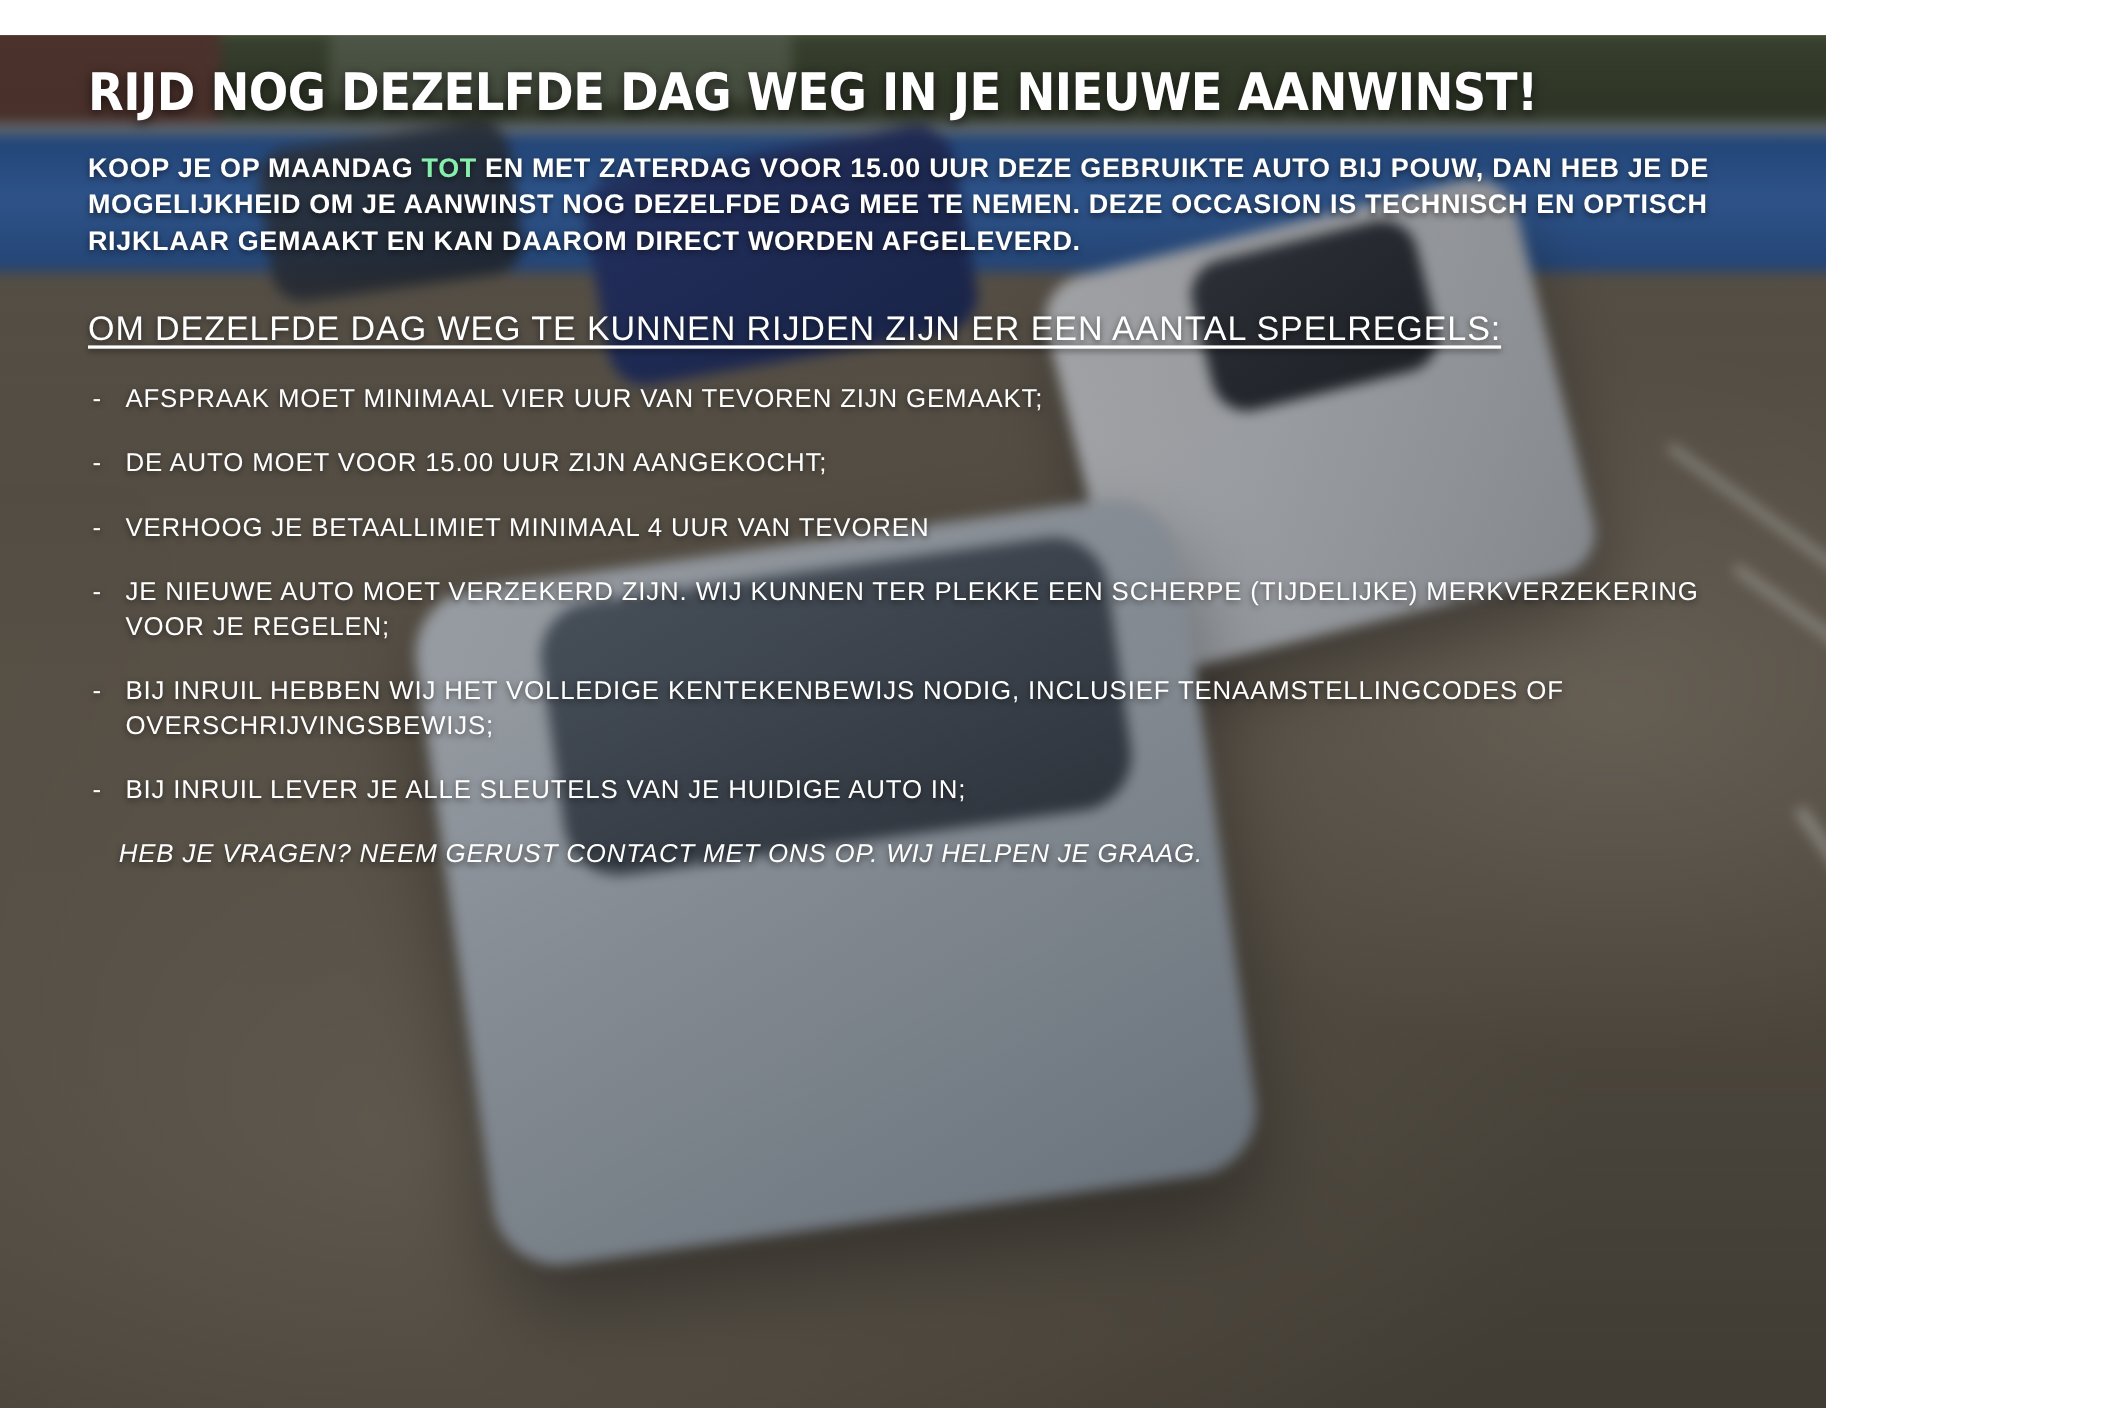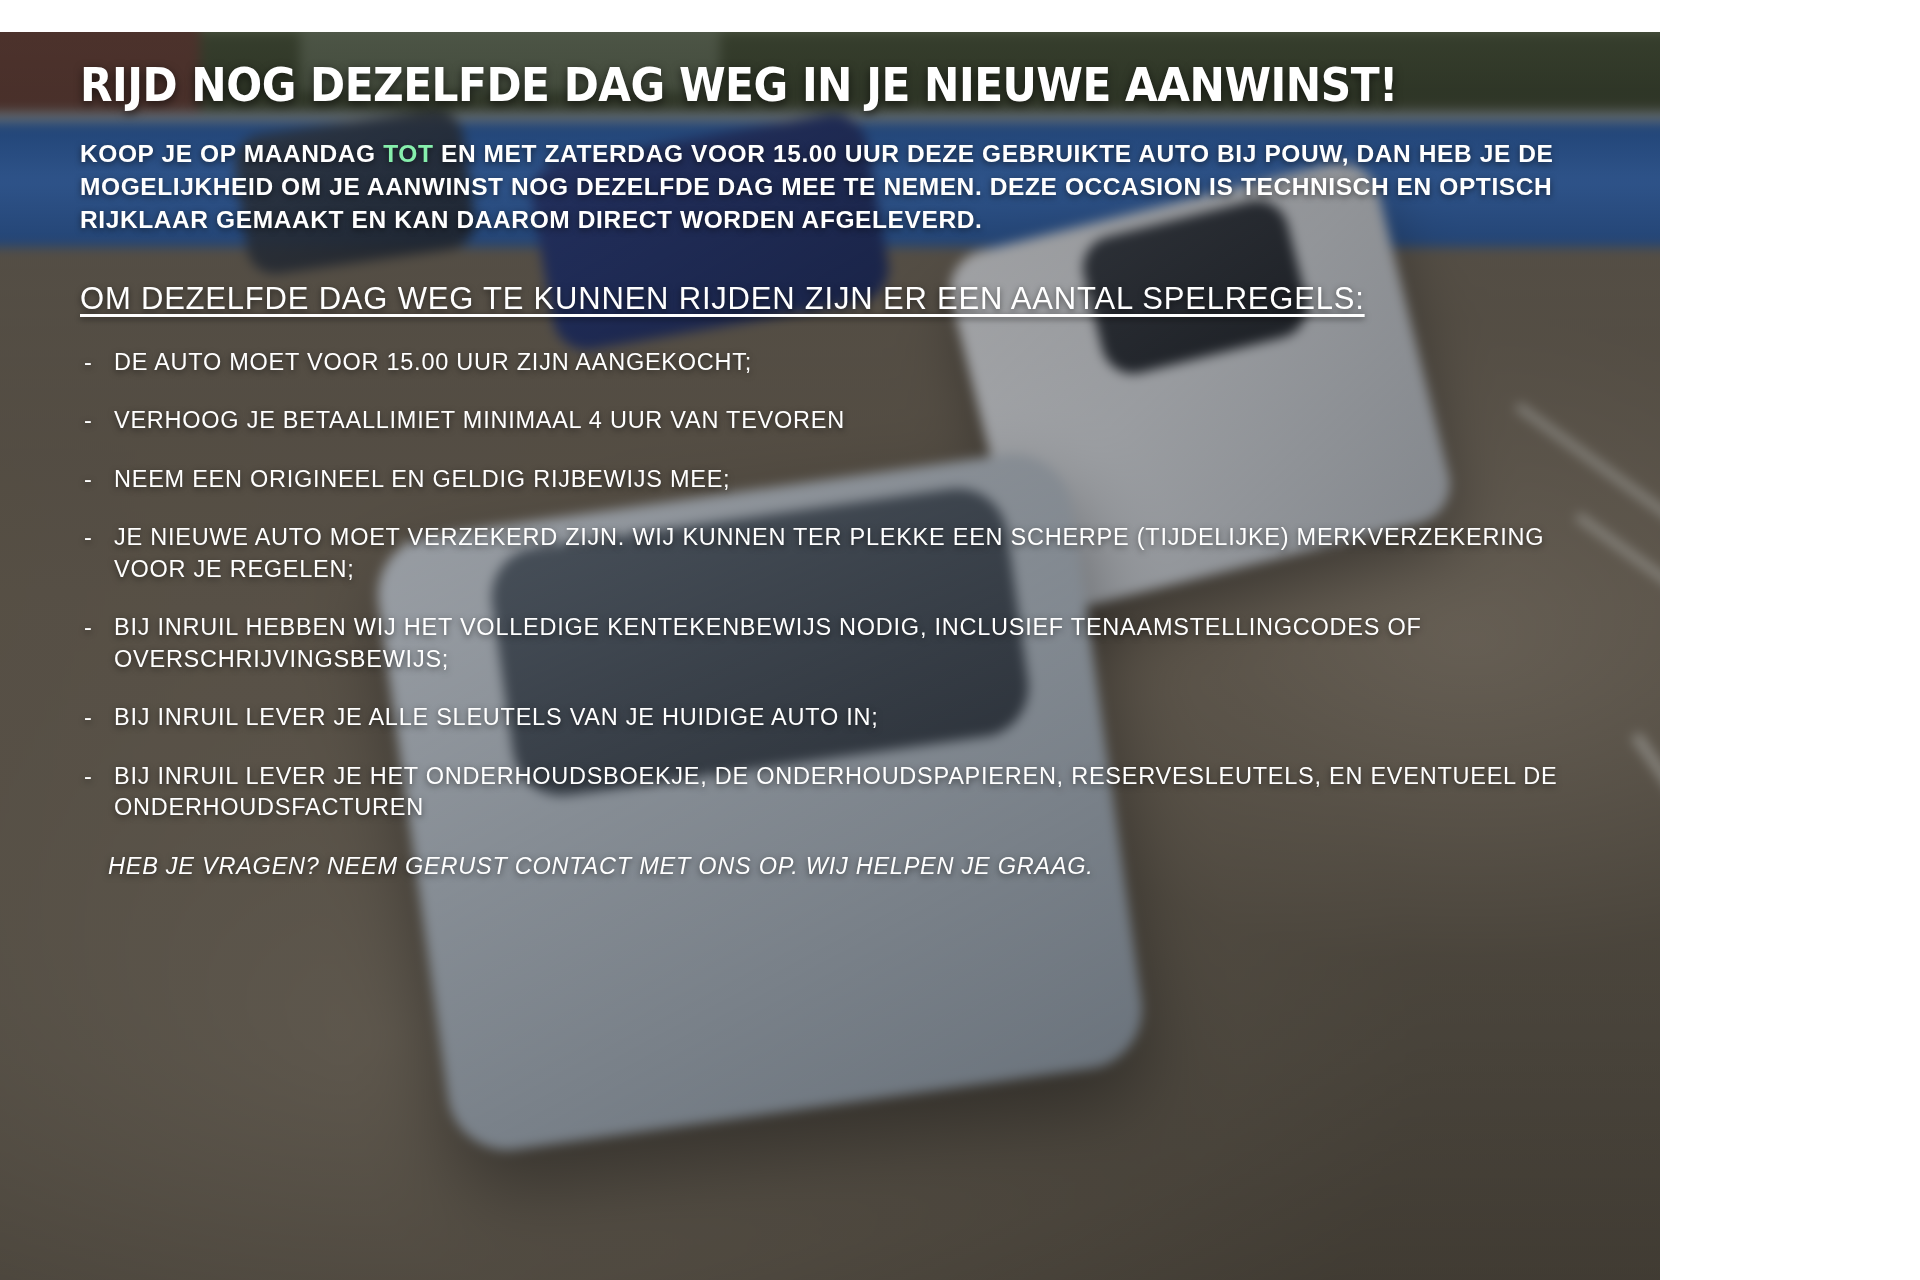--- a/index.html
+++ b/index.html
@@ -255,25 +255,24 @@
 
   <div class="content">
 
     <h1 class="headline">RIJD NOG DEZELFDE DAG WEG IN JE NIEUWE AANWINST!</h1>
 
     <p class="intro"><span>KOOP JE OP MAANDAG </span><span class="hl">TOT</span><span> EN MET ZATERDAG VOOR 15.00 UUR DEZE GEBRUIKTE AUTO BIJ POUW, DAN HEB JE DE MOGELIJKHEID OM JE AANWINST NOG DEZELFDE DAG MEE TE NEMEN. DEZE OCCASION IS TECHNISCH EN OPTISCH RIJKLAAR GEMAAKT EN KAN DAAROM DIRECT WORDEN AFGELEVERD.</span></p>
 
     <p class="rules-title">OM DEZELFDE DAG WEG TE KUNNEN RIJDEN ZIJN ER EEN AANTAL SPELREGELS:</p>
 
     <ul class="rules">
+      <li>AFSPRAAK MOET MINIMAAL VIER UUR VAN TEVOREN ZIJN GEMAAKT;</li>
       <li>DE AUTO MOET VOOR 15.00 UUR ZIJN AANGEKOCHT;</li>
       <li>VERHOOG JE BETAALLIMIET MINIMAAL 4 UUR VAN TEVOREN</li>
-      <li>NEEM EEN ORIGINEEL EN GELDIG RIJBEWIJS MEE;</li>
       <li>JE NIEUWE AUTO MOET VERZEKERD ZIJN. WIJ KUNNEN TER PLEKKE EEN SCHERPE (TIJDELIJKE) MERKVERZEKERING VOOR JE REGELEN;</li>
       <li>BIJ INRUIL HEBBEN WIJ HET VOLLEDIGE KENTEKENBEWIJS NODIG, INCLUSIEF TENAAMSTELLINGCODES OF OVERSCHRIJVINGSBEWIJS;</li>
       <li>BIJ INRUIL LEVER JE ALLE SLEUTELS VAN JE HUIDIGE AUTO IN;</li>
-      <li>BIJ INRUIL LEVER JE HET ONDERHOUDSBOEKJE, DE ONDERHOUDSPAPIEREN, RESERVESLEUTELS, EN EVENTUEEL DE ONDERHOUDSFACTUREN</li>
     </ul>
 
     <p class="closing">HEB JE VRAGEN? NEEM GERUST CONTACT MET ONS OP. WIJ HELPEN JE GRAAG.</p>
 
   </div>
 </div>
 
 </body></html>

